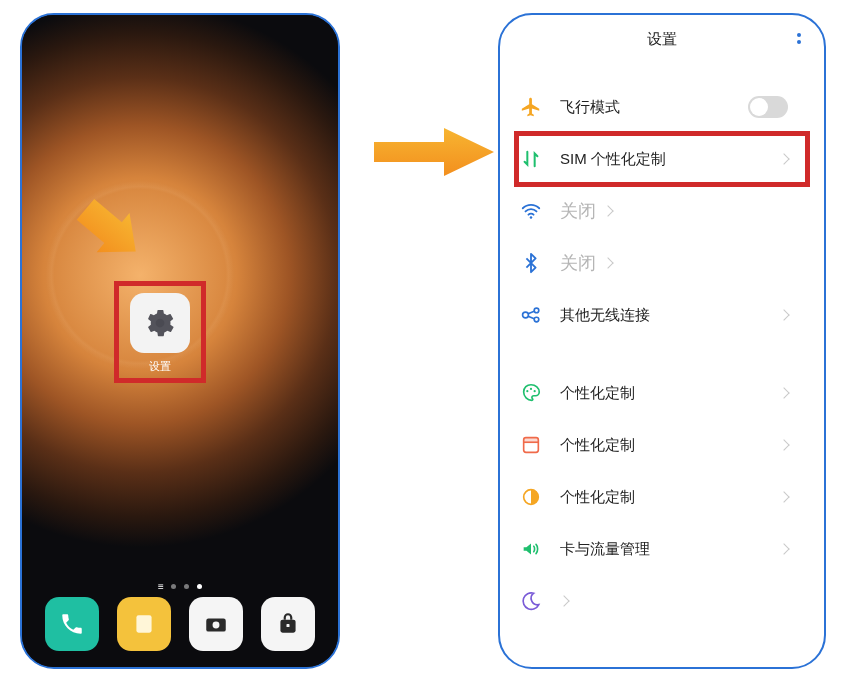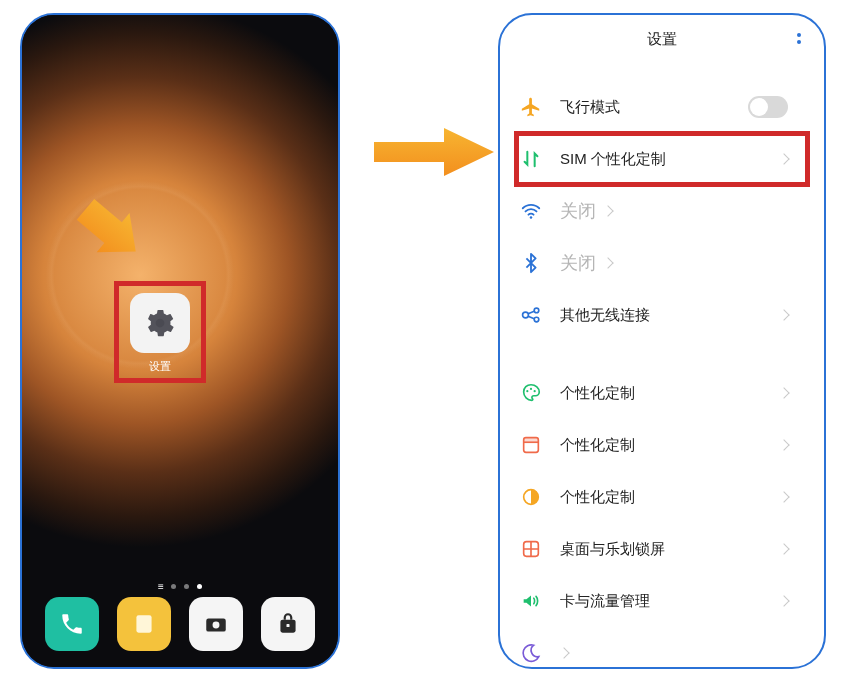--- a/index.html
+++ b/index.html
@@ -365,30 +365,20 @@
       <span class="ico">
         <svg viewBox="0 0 24 24">
             <circle cx="12" cy="12" r="8" fill="none" stroke="#f5a623" stroke-width="1.8"></circle>
             <path d="M12 4a8 8 0 0 1 0 16Z" fill="#f5a623"></path>
           </svg>
       </span>
       <span class="label">个性化定制</span>
       <span class="chev"></span>
     </div>
 
-    <div class="row">
-      <span class="ico">
-        <svg viewBox="0 0 24 24">
-            <rect x="4" y="4" width="16" height="16" rx="3" fill="none" stroke="#f06a4a" stroke-width="1.8"></rect>
-            <path stroke="#f06a4a" stroke-width="1.8" d="M4 12h16M12 4v16"></path>
-          </svg>
-      </span>
-      <span class="label">桌面与乐划锁屏</span>
-      <span class="chev"></span>
-    </div>
 
     <div class="row">
       <span class="ico">
         <svg viewBox="0 0 24 24">
             <path fill="#1fbf6e" d="M4 10v4h3l5 4V6l-5 4H4Z"></path>
             <path fill="none" stroke="#1fbf6e" stroke-width="1.8" stroke-linecap="round" d="M15 9c1.2 1.2 1.2 4.8 0 6M17.5 7c2.3 2.3 2.3 7.7 0 10"></path>
           </svg>
       </span>
       <span class="label">卡与流量管理</span>
       <span class="chev"></span>

